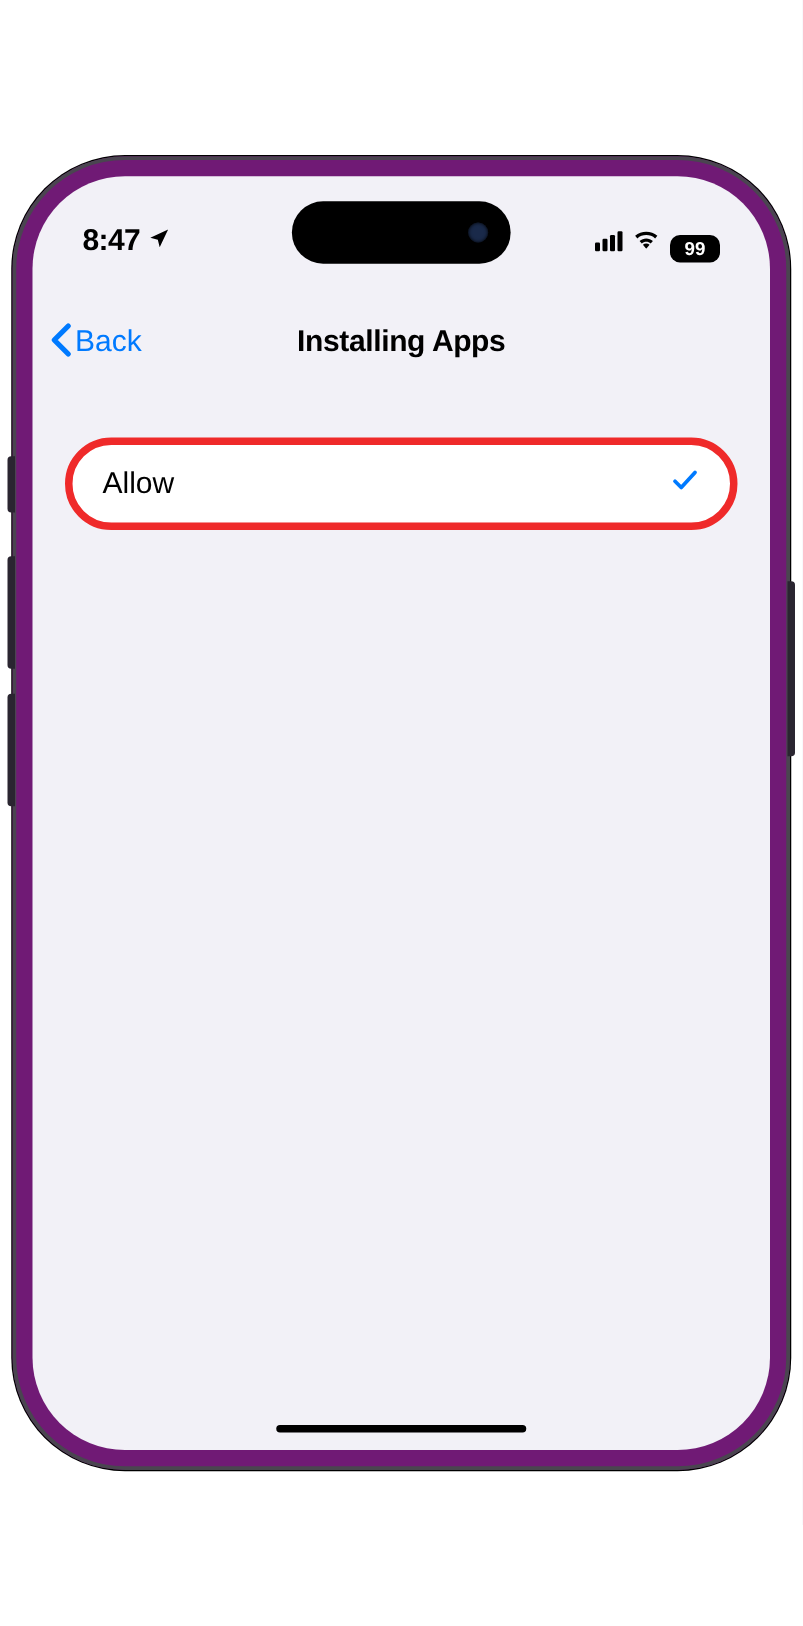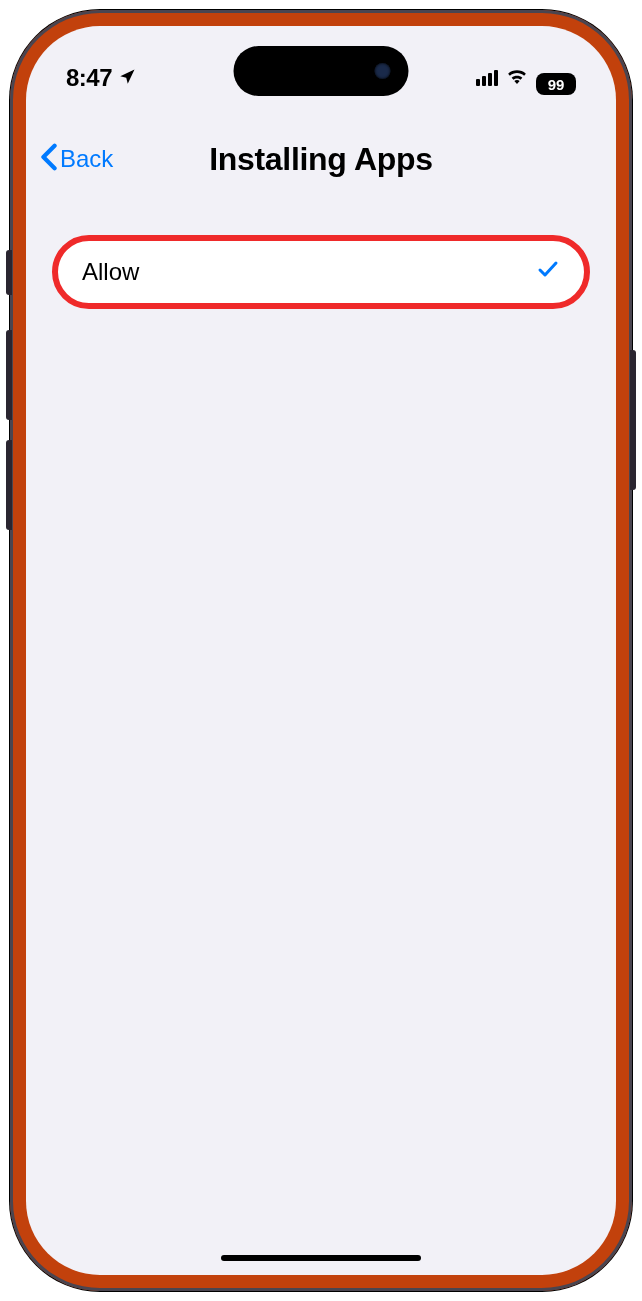--- a/index.html
+++ b/index.html
@@ -13,22 +13,22 @@
       font-family: -apple-system, BlinkMacSystemFont, "SF Pro Text", "Helvetica Neue", sans-serif;
       width: 642px;
       height: 1301px;
       position: relative;
       display: flex;
       justify-content: center;
       align-items: center;
     }
     .phone-frame {
       width: 622px;
-      height: 1281px;
-      background: #c2410c;
+      height: 1051px;
+      background: #701a75;
       border-radius: 90px;
       padding: 16px;
       position: relative;
       box-shadow: inset 0 0 0 3px #4a4550, 0 0 0 1px #000;
     }
     .side-button-left-1 {
       position: absolute;
       left: -4px;
       top: 240px;
       width: 6px;
@@ -175,21 +175,21 @@
     }
     .back-chevron {
       font-size: 32px;
       font-weight: 500;
       line-height: 1;
     }
     .nav-title {
       position: absolute;
       left: 50%;
       transform: translateX(-50%);
-      font-size: 32px;
+      font-size: 24px;
       font-weight: 600;
       letter-spacing: -0.3px;
     }
     .content {
       position: absolute;
       top: 215px;
       left: 32px;
       right: 32px;
     }
     .list-group {

